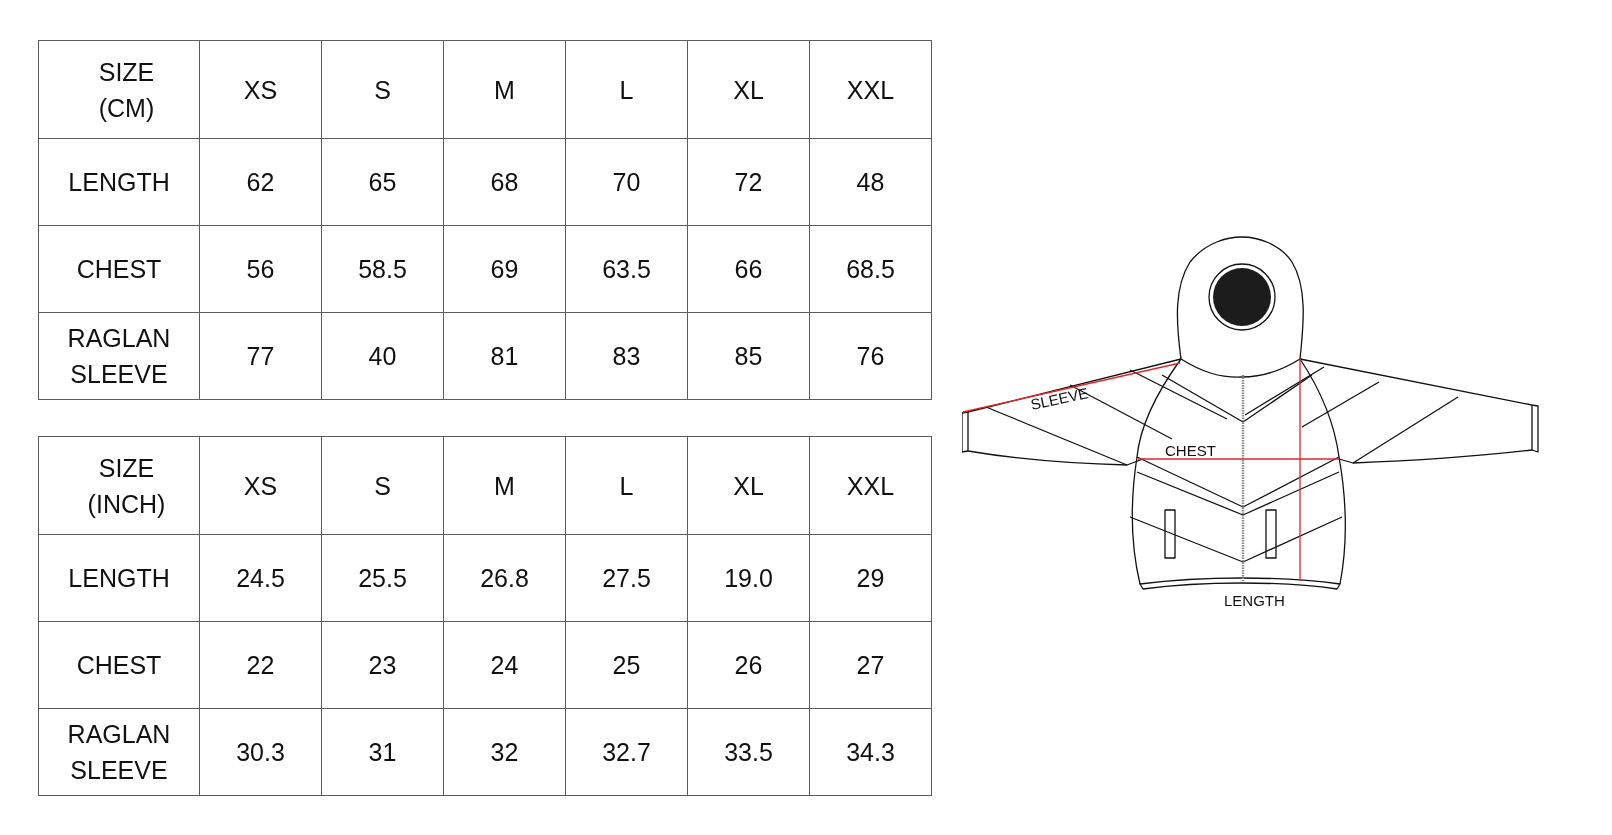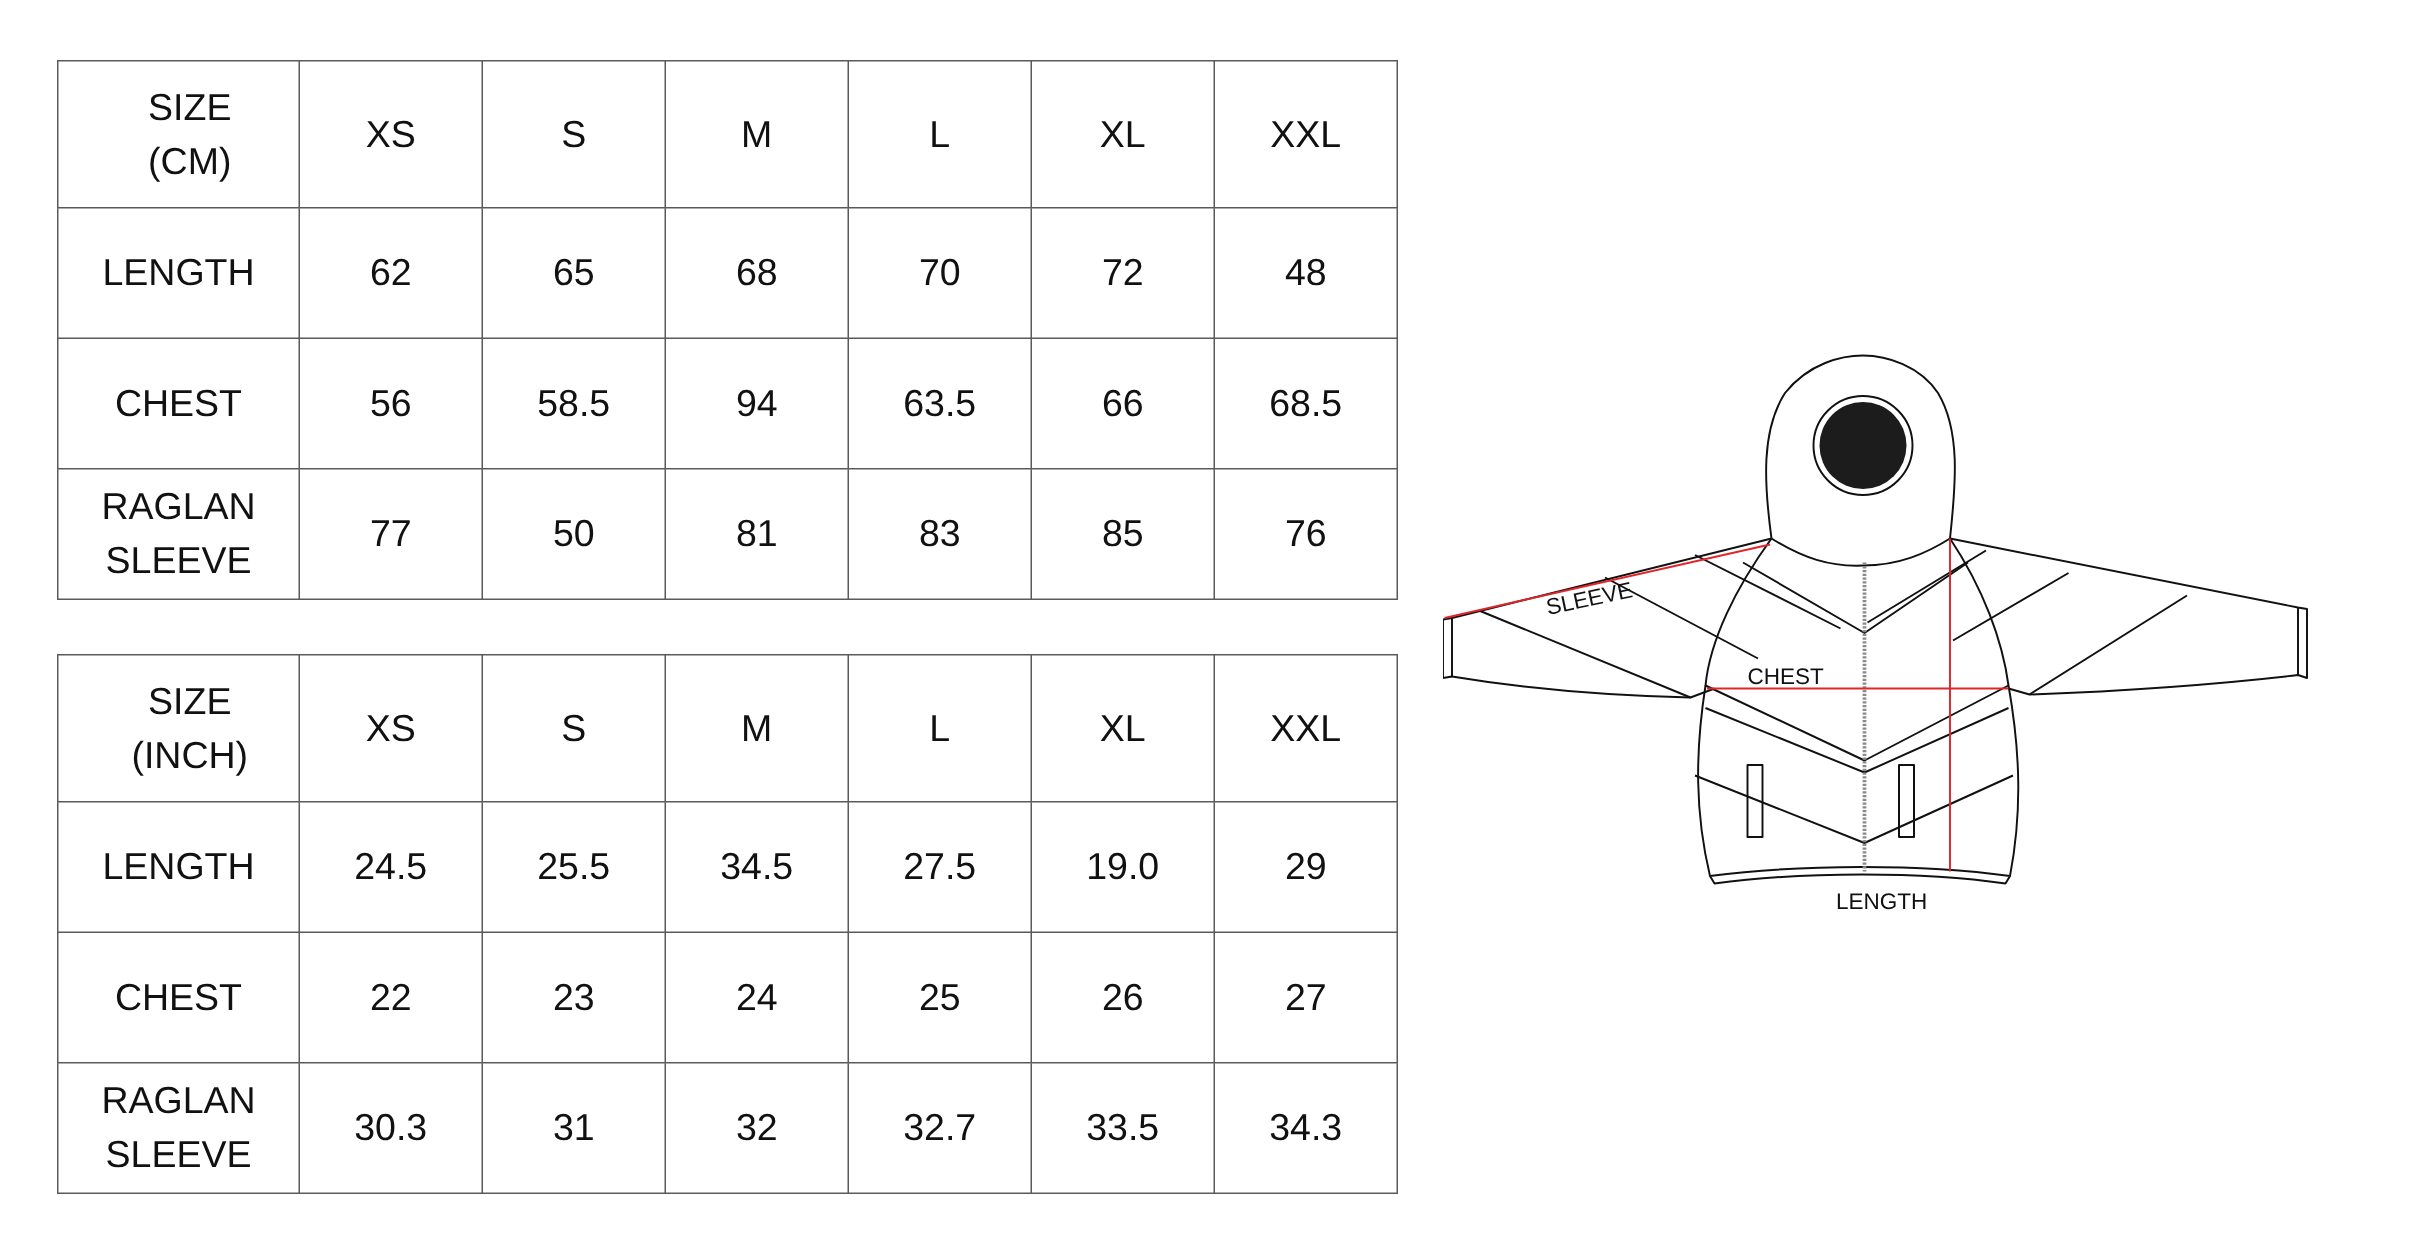--- a/index.html
+++ b/index.html
@@ -43,32 +43,32 @@
     <td>65</td>
     <td>68</td>
     <td>70</td>
     <td>72</td>
     <td>48</td>
   </tr>
   <tr class="r-mid">
     <td>CHEST</td>
     <td>56</td>
     <td>58.5</td>
-    <td>94</td>
+    <td>69</td>
     <td>63.5</td>
     <td>66</td>
     <td>68.5</td>
   </tr>
   <tr class="r-last">
     <td class="two-line">
       <span>RAGLAN</span>
       <span>SLEEVE</span>
     </td>
     <td>77</td>
-    <td>50</td>
+    <td>40</td>
     <td>81</td>
     <td>83</td>
     <td>85</td>
     <td>76</td>
   </tr>
 </tbody>
   </table>
 
 <table class="size-table" id="table-inch">
   <tbody>
@@ -81,21 +81,21 @@
     <td class="val-col">S</td>
     <td class="val-col">M</td>
     <td class="val-col">L</td>
     <td class="val-col">XL</td>
     <td class="val-col">XXL</td>
   </tr>
   <tr class="r-mid">
     <td>LENGTH</td>
     <td>24.5</td>
     <td>25.5</td>
-    <td>34.5</td>
+    <td>26.8</td>
     <td>27.5</td>
     <td>19.0</td>
     <td>29</td>
   </tr>
   <tr class="r-mid">
     <td>CHEST</td>
     <td>22</td>
     <td>23</td>
     <td>24</td>
     <td>25</td>

